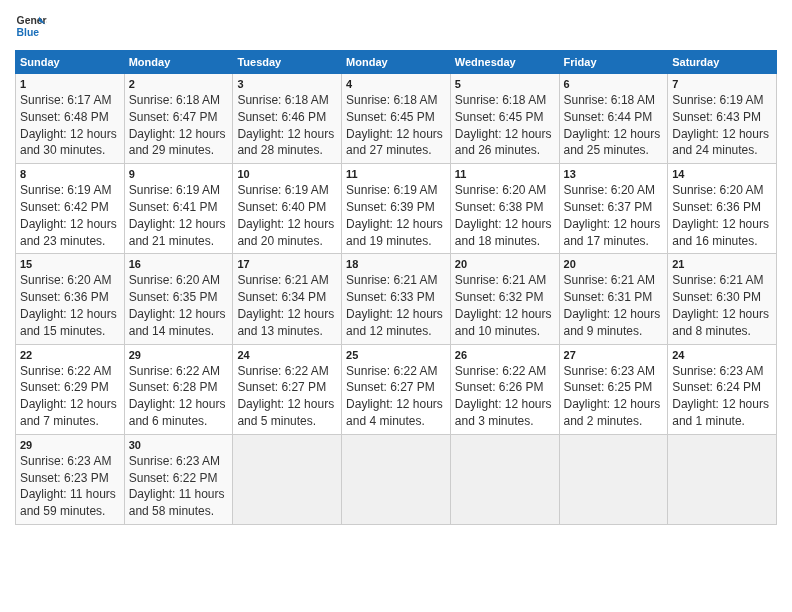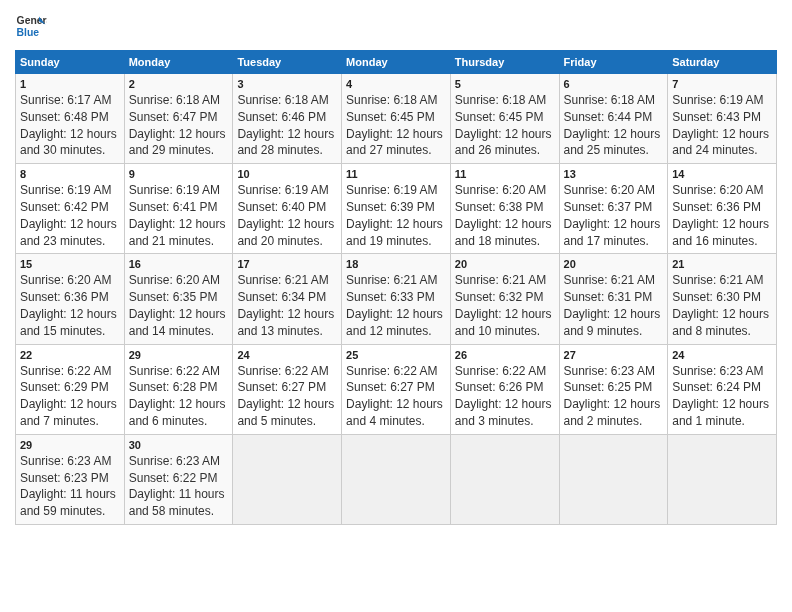--- a/index.html
+++ b/index.html
@@ -106,21 +106,21 @@
     </div>
   </div>
 
   <table class="calendar">
     <thead>
       <tr>
       <th>Sunday</th>
           <th>Monday</th>
           <th>Tuesday</th>
           <th>Monday</th>
-          <th>Thursday</th>
+          <th>Wednesday</th>
           <th>Friday</th>
           <th>Saturday</th>
         </tr>
     </thead>
     <tbody id="calendar-body">
     <tr>
           <td>
         <span class="day-num">1</span>
         <span class="day-info">Sunrise: 6:17 AM<br>Sunset: 6:48 PM<br>Daylight: 12 hours and 30 minutes.</span>
       </td>

